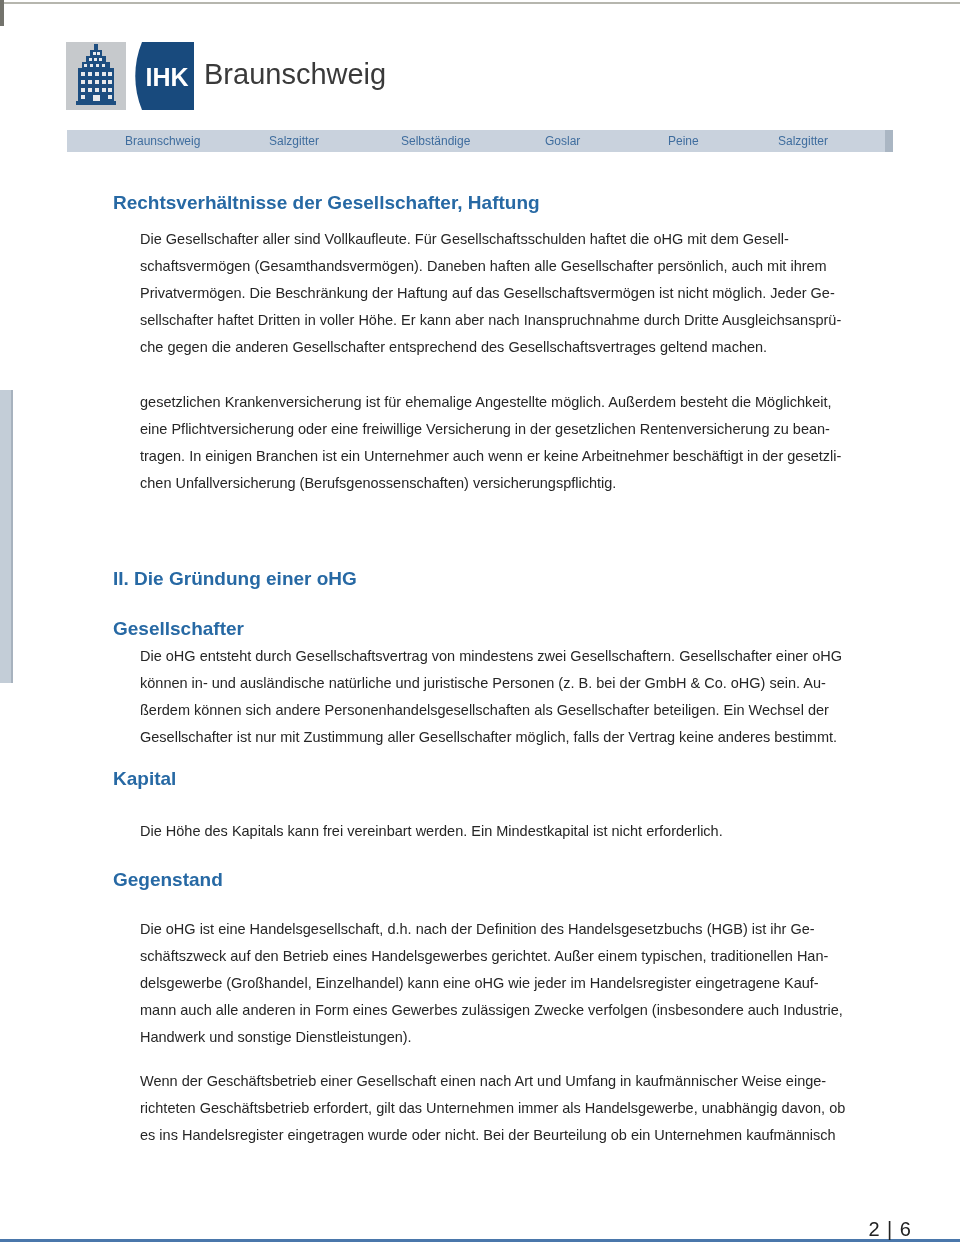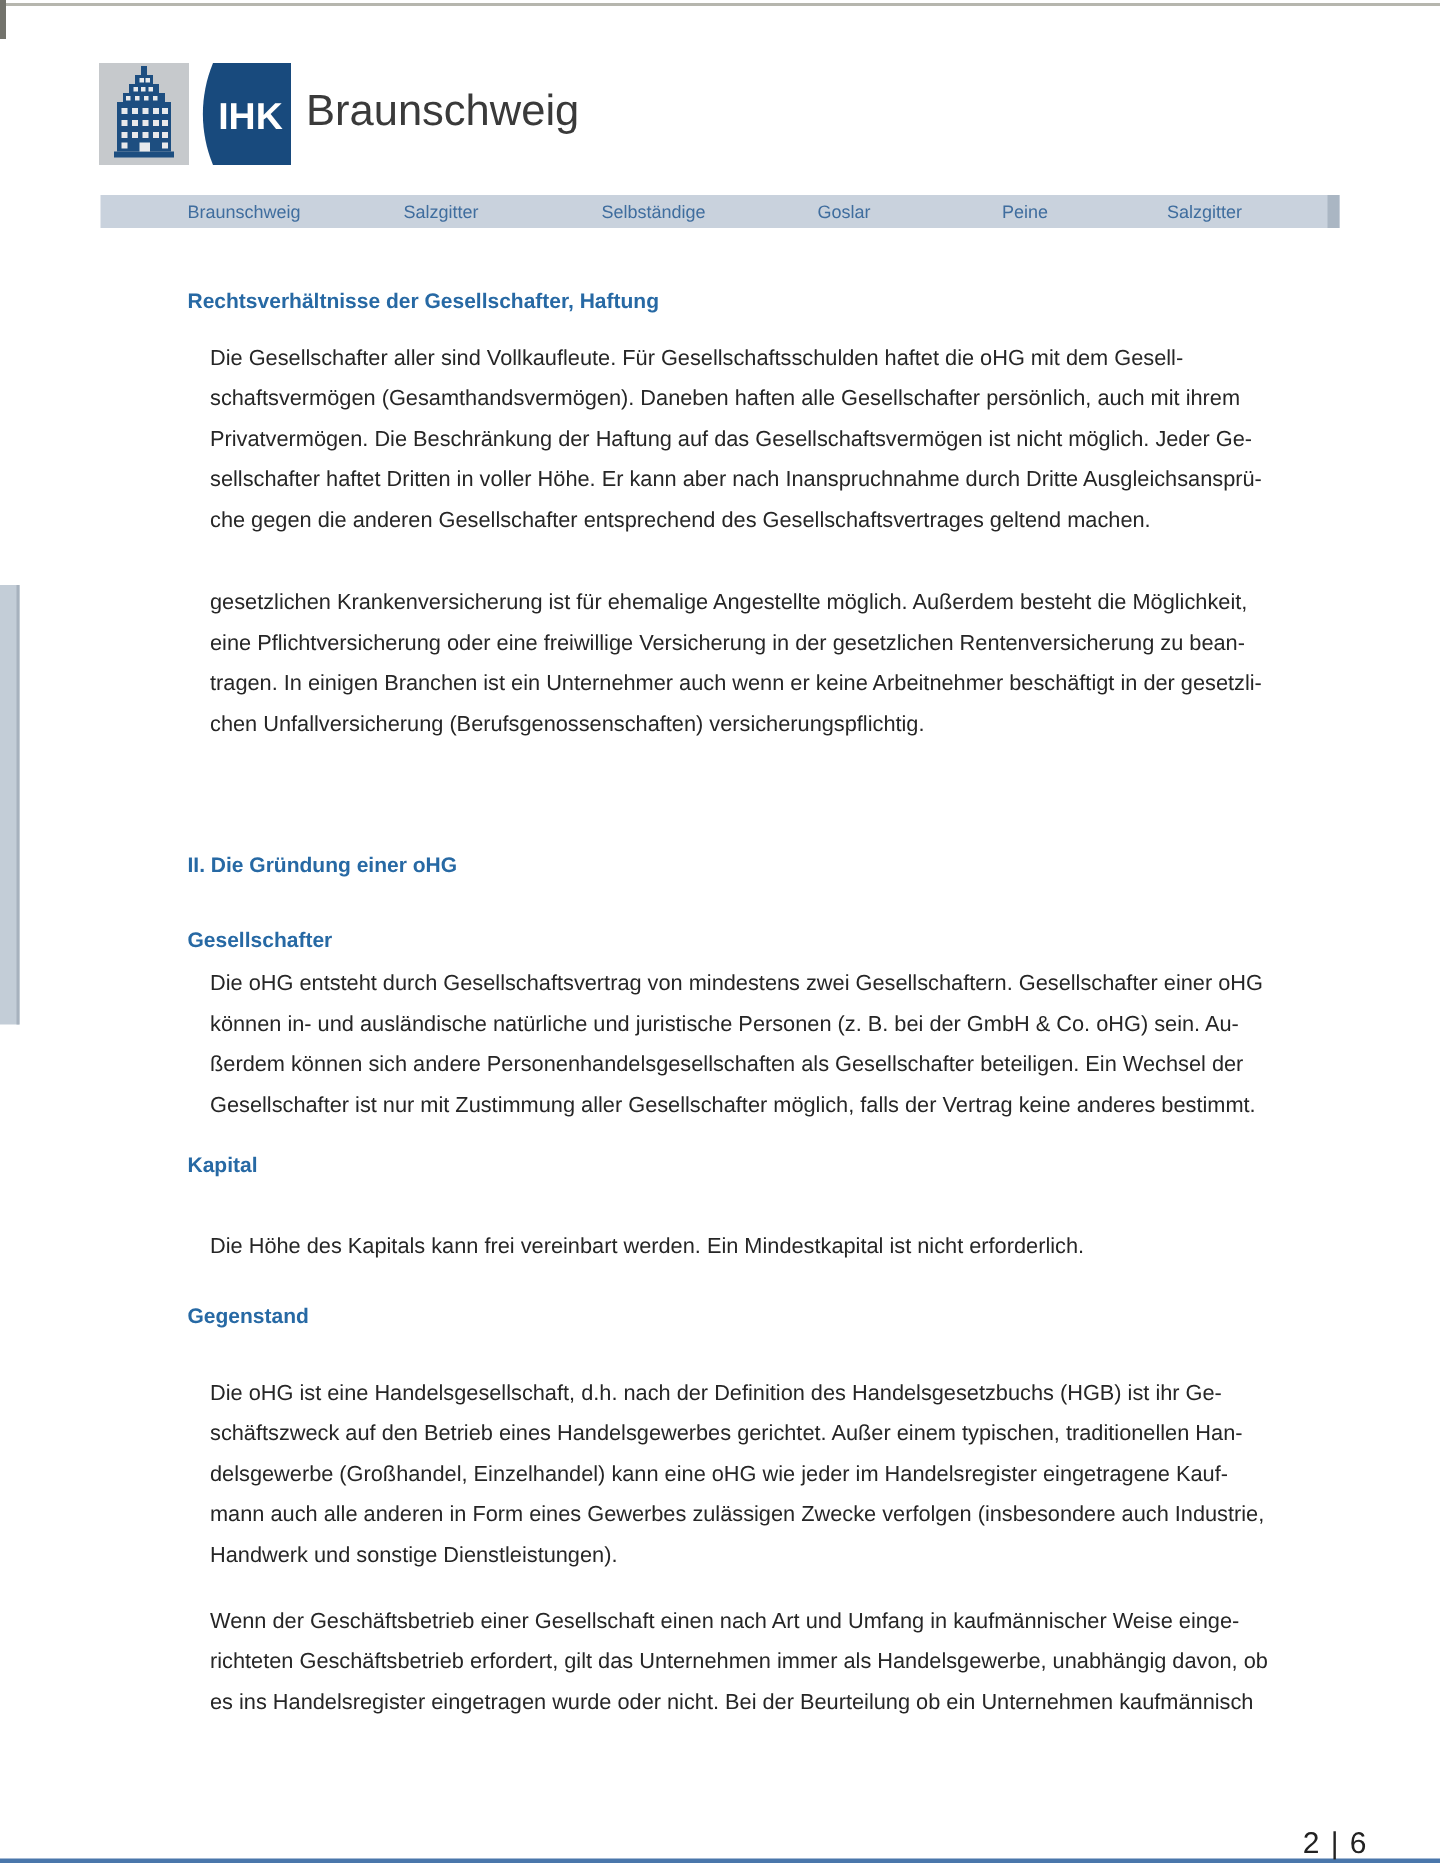--- a/index.html
+++ b/index.html
@@ -32,21 +32,21 @@
   .nav-bar .end-cap {
     position:absolute; right:0; top:0; width:8px; height:22px; background:#aab6c3;
   }
   .nav-item {
     position:absolute; top:0; height:22px; line-height:22px;
     font-size:12px; color:#3f6d9e; white-space:nowrap;
   }
 
   
   .h-blue {
-    position:absolute; left:125px; font-size:14px; font-weight:bold; color:#2769a4;
+    position:absolute; left:113px; font-size:19px; font-weight:bold; color:#2769a4;
     white-space:nowrap;
   }
   .para {
     position:absolute; left:140px; font-size:14.5px; line-height:27px; color:#262626;
   }
   .para .line { white-space:nowrap; }
   .page-num {
     position:absolute; right:48px; top:1218px; font-size:20px; color:#222;
     letter-spacing:1px; white-space:nowrap;
   }

